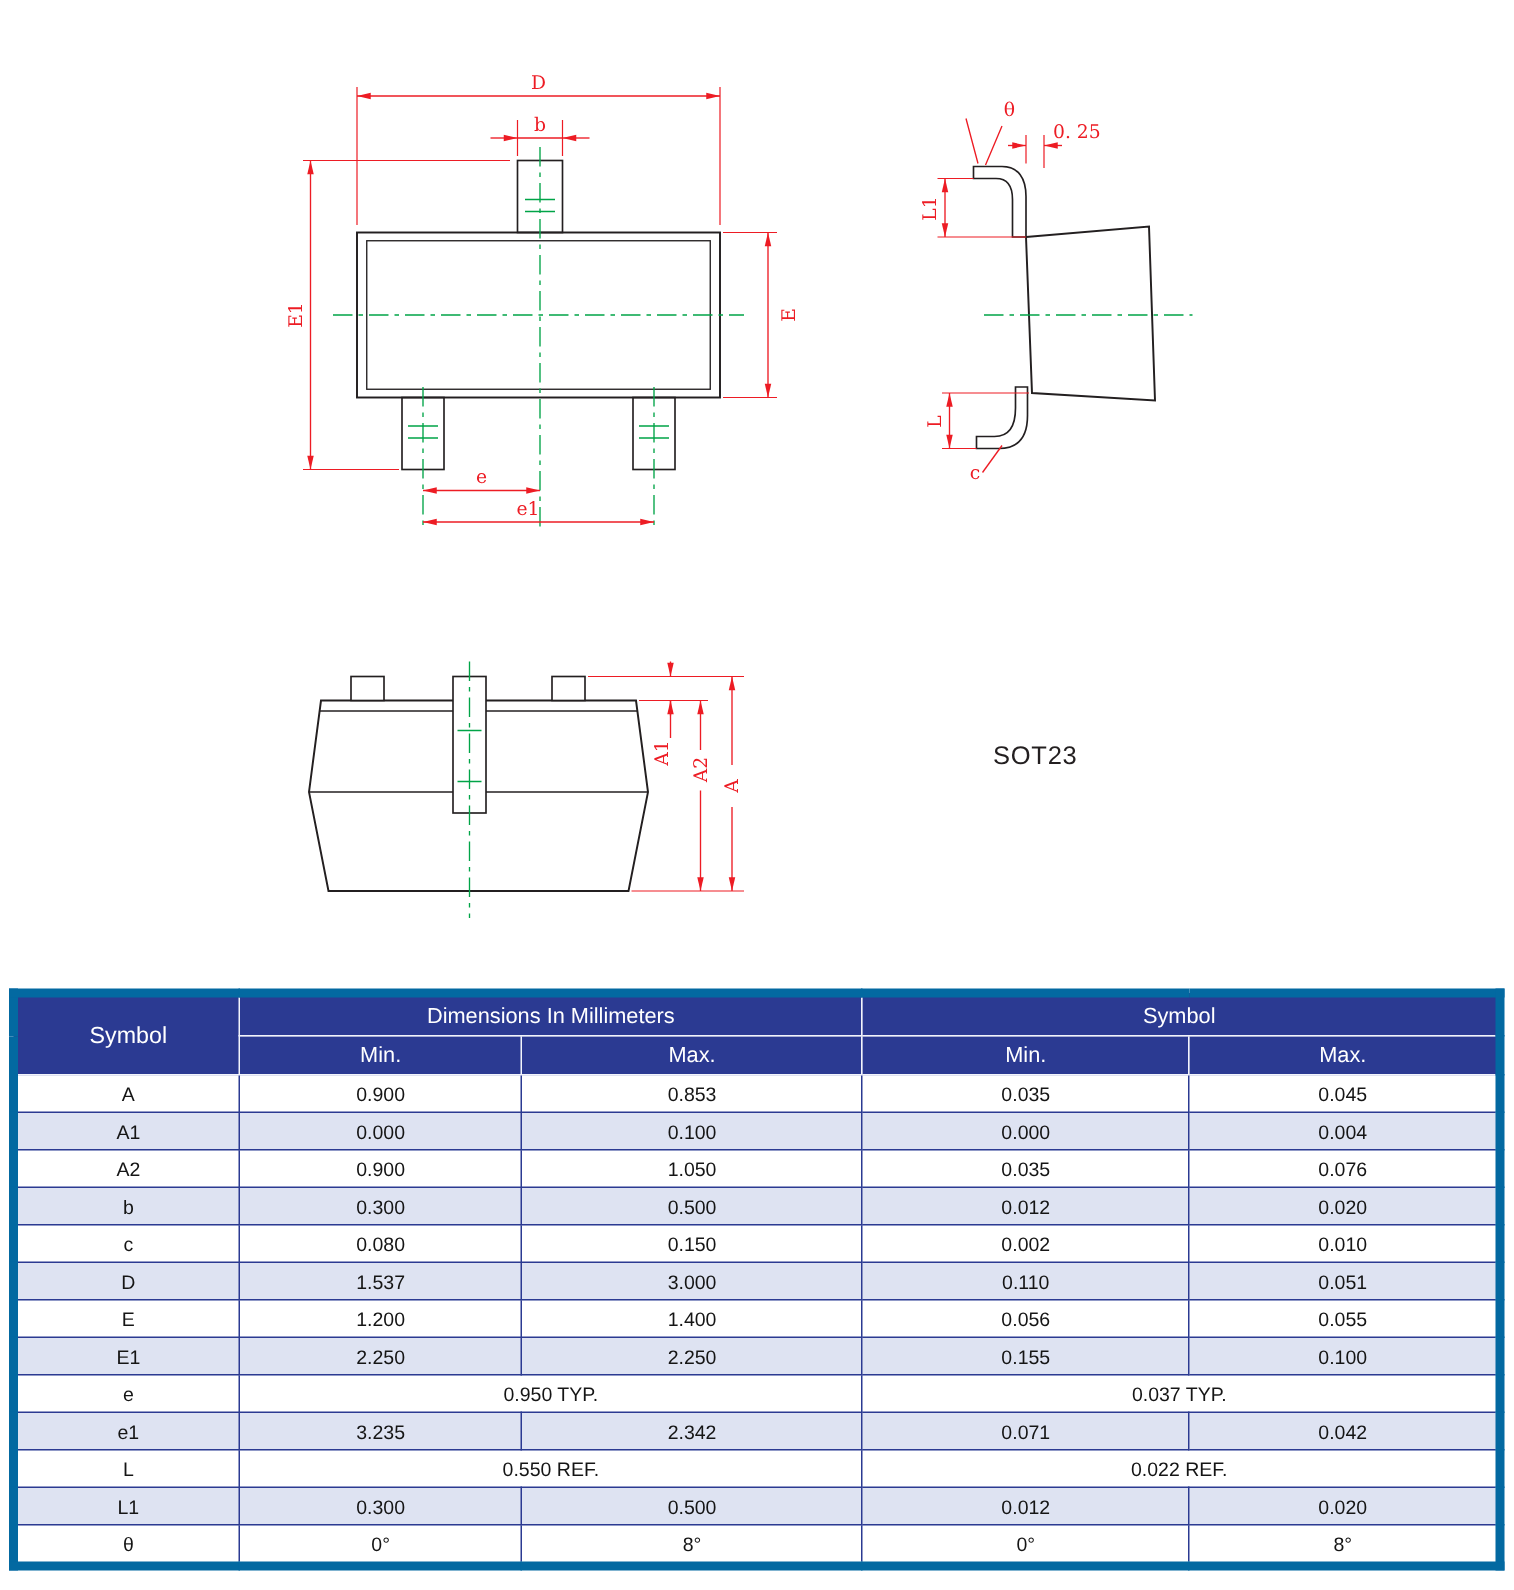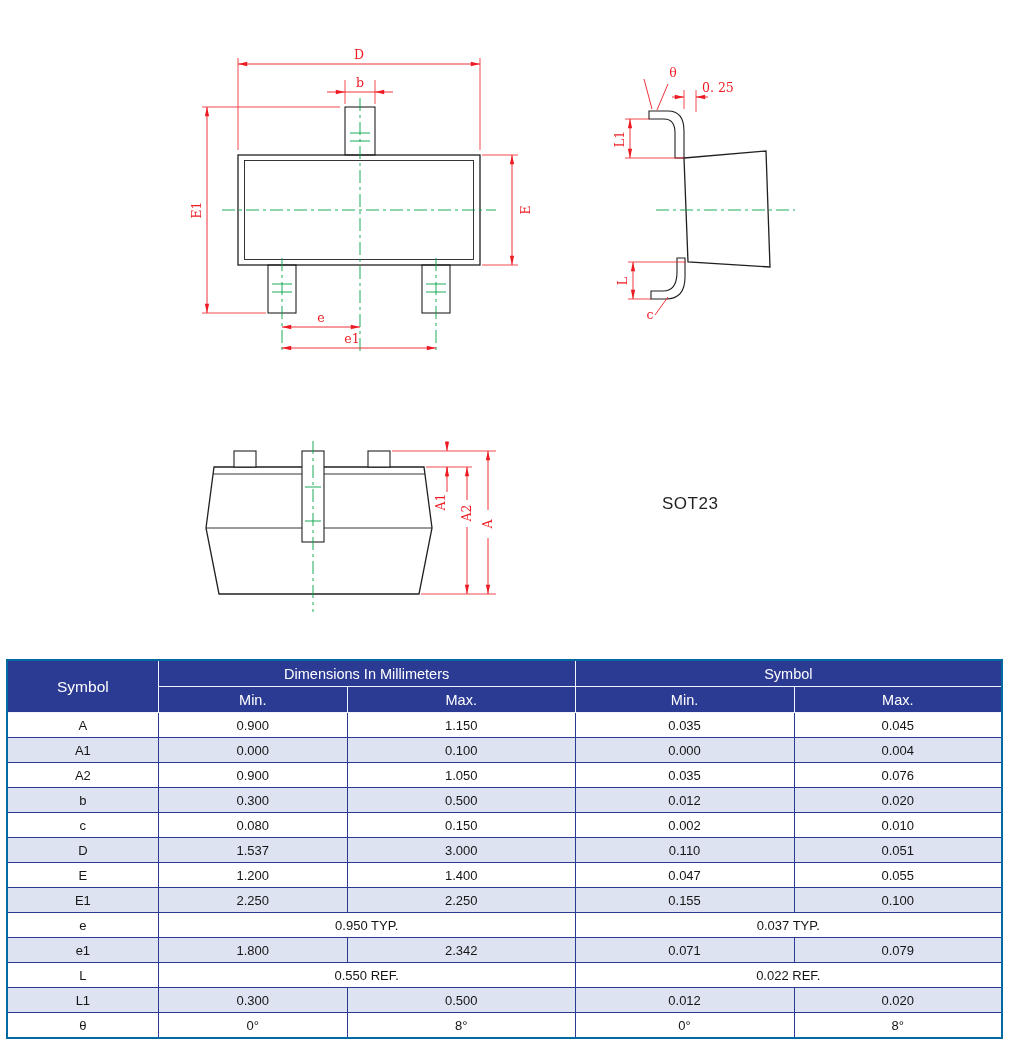--- a/index.html
+++ b/index.html
@@ -13,21 +13,21 @@
   .dimln  { fill:none; stroke:#ed1c24; stroke-width:0.9; }
   .extln  { fill:none; stroke:#ed1c24; stroke-width:0.8; }
   .cl     { fill:none; stroke:#00a447; stroke-width:0.9; }
   .cldash { stroke-dasharray:13 4 3 4; }
   text.dim { fill:#ed1c24; font-family:"DejaVu Serif", serif; font-size:12.5px; }
   text.pkg { fill:#231f20; font-family:"Liberation Sans", sans-serif; font-size:17px; letter-spacing:0.5px; }
 
   
   table.dim-table {
     position:absolute; left:6px; top:659px; width:997px;
-    border-collapse:collapse; border:2px solid #0369a1;
+    border-collapse:collapse; border:6px solid #0369a1;
     font-family:"Liberation Sans", sans-serif;
   }
   table.dim-table th {
     background:#2b3a92; color:#ffffff; font-weight:400; font-size:14.5px;
     border:1px solid #f2f4fb; padding:2px 4px; height:21px; text-align:center;
   }
   table.dim-table th.sym-head { font-size:15.5px; }
   table.dim-table td {
     border:1px solid #2b3a92; font-size:13px; color:#151515;
     text-align:center; height:20px; padding:2px 4px; background:#ffffff;
@@ -167,21 +167,21 @@
         <th>Min.</th>
         <th>Max.</th>
         <th>Min.</th>
         <th>Max.</th>
       </tr>
     </thead>
     <tbody>
       <tr>
         <td>A</td>
         <td>0.900</td>
-        <td>1.150</td>
+        <td>0.853</td>
         <td>0.035</td>
         <td>0.045</td>
       </tr>
       <tr>
         <td>A1</td>
         <td>0.000</td>
         <td>0.100</td>
         <td>0.000</td>
         <td>0.004</td>
       </tr>
@@ -210,41 +210,41 @@
         <td>D</td>
         <td>1.537</td>
         <td>3.000</td>
         <td>0.110</td>
         <td>0.051</td>
       </tr>
       <tr>
         <td>E</td>
         <td>1.200</td>
         <td>1.400</td>
-        <td>0.047</td>
+        <td>0.056</td>
         <td>0.055</td>
       </tr>
       <tr>
         <td>E1</td>
         <td>2.250</td>
         <td>2.250</td>
         <td>0.155</td>
         <td>0.100</td>
       </tr>
       <tr>
         <td>e</td>
         <td colspan="2">0.950 TYP.</td>
         <td colspan="2">0.037 TYP.</td>
       </tr>
       <tr>
         <td>e1</td>
-        <td>1.800</td>
+        <td>3.235</td>
         <td>2.342</td>
         <td>0.071</td>
-        <td>0.079</td>
+        <td>0.042</td>
       </tr>
       <tr>
         <td>L</td>
         <td colspan="2">0.550 REF.</td>
         <td colspan="2">0.022 REF.</td>
       </tr>
       <tr>
         <td>L1</td>
         <td>0.300</td>
         <td>0.500</td>

